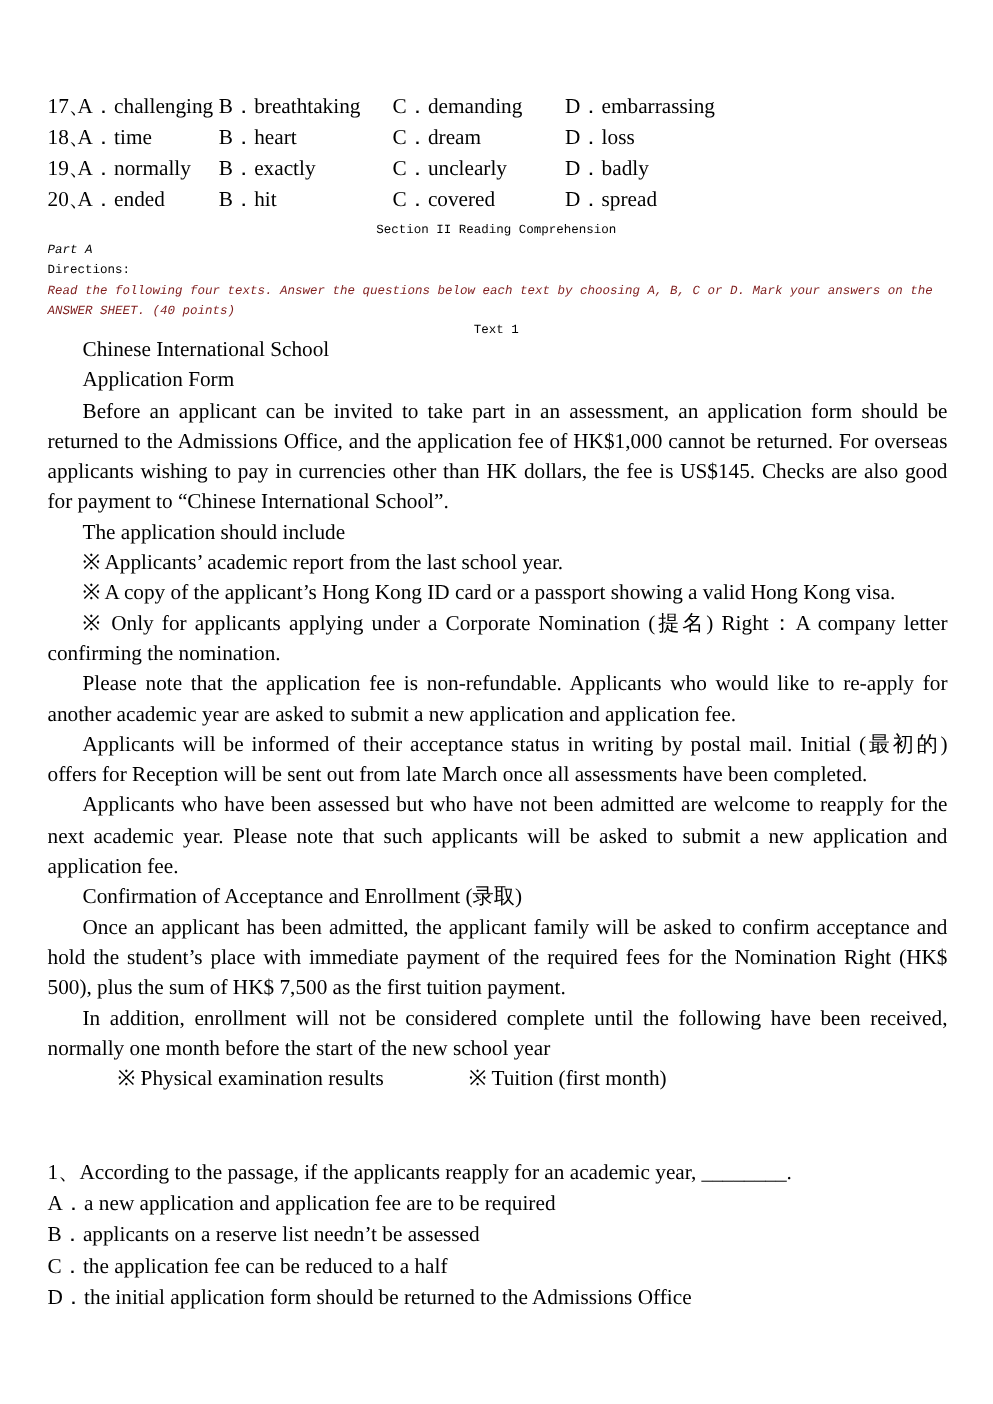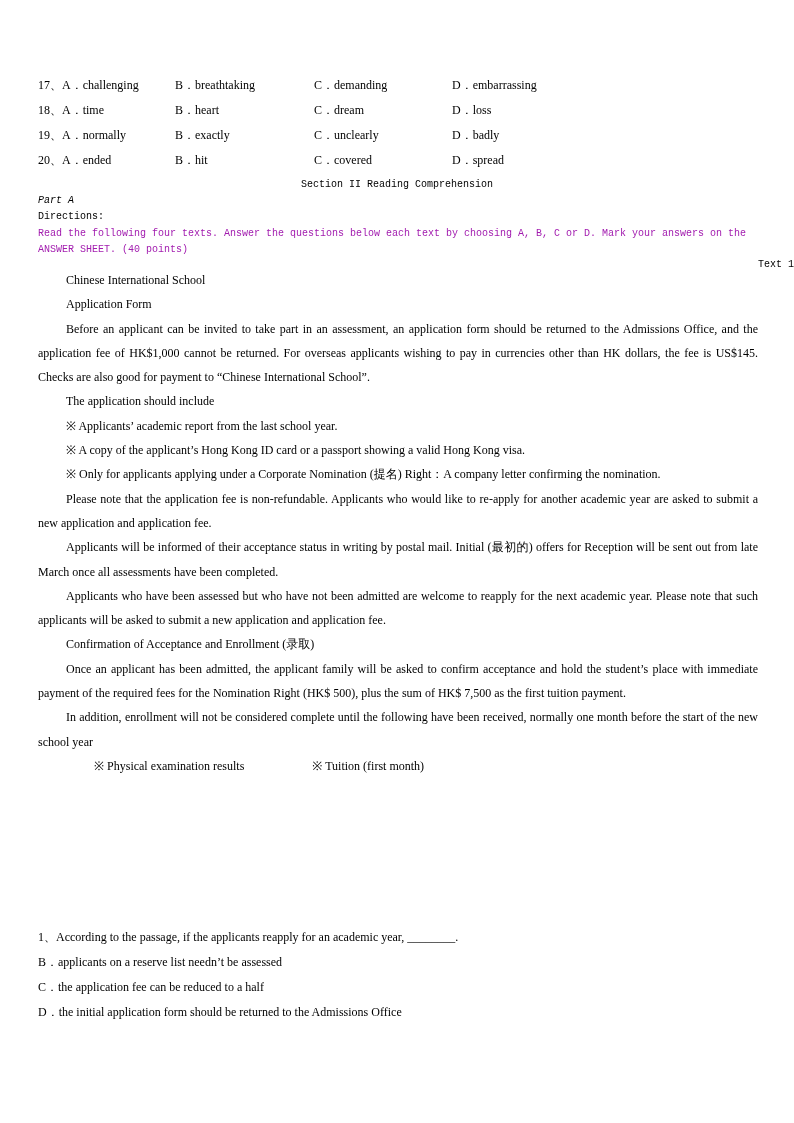--- a/index.html
+++ b/index.html
@@ -1,32 +1,32 @@
 <!DOCTYPE html>
 <html><head>
 <meta charset="utf-8">
 <style>
   html, body { margin: 0; padding: 0; background: #ffffff; }
   body { width: 794px; height: 1123px; position: relative; overflow: hidden; color: #000; }
-  .serif { font-family: "Liberation Serif", "DejaVu Serif", serif; font-size: 12px; }
+  .serif { font-family: "Liberation Serif", "DejaVu Serif", serif; font-size: 17px; }
   .mono { font-family: "Liberation Mono", "DejaVu Sans Mono", monospace; font-size: 10px; }
 
   .opt-row { position: absolute; left: 38px; height: 18px; line-height: 18px; white-space: nowrap; }
   .opt-row .cell { position: absolute; top: 0; }
   .opt-row .num { left: 0; }
   .opt-row .a { left: 24px; }
   .opt-row .b { left: 137px; }
   .opt-row .c { left: 276px; }
   .opt-row .d { left: 414px; }
 
   .section-title { position: absolute; left: 0; width: 794px; text-align: center; top: 177px; line-height: 16px; }
   .part { position: absolute; left: 38px; top: 193px; line-height: 16px; font-style: italic; }
   .directions { position: absolute; left: 38px; top: 209px; line-height: 16px; }
-  .dir-text { position: absolute; left: 38px; top: 226px; width: 720px; line-height: 16px; color: #a21caf; }
-  .text-title { position: absolute; left: 0; width: 794px; text-align: right; top: 257px; line-height: 16px; }
+  .dir-text { position: absolute; left: 38px; top: 226px; width: 720px; line-height: 16px; color: #7f1d1d; font-style: italic; }
+  .text-title { position: absolute; left: 0; width: 794px; text-align: center; top: 257px; line-height: 16px; }
 
   .body { position: absolute; left: 38px; top: 268px; width: 720px; line-height: 24.3px; }
   .body p { margin: 0; text-indent: 28px; text-align: justify; }
   .body p.inline-pair span { display: inline-block; }
   .body p.inline-pair span.gap { width: 40px; }
 
   .q-block { position: absolute; left: 38px; top: 925px; width: 720px; line-height: 25px; }
   .q-block div { white-space: nowrap; }
 </style>
 </head>
@@ -81,16 +81,17 @@
   <p>Confirmation of Acceptance and Enrollment (录取)</p>
   <p>Once an applicant has been admitted, the applicant family will be asked to confirm acceptance and hold the student’s place with immediate payment of the required fees for the Nomination Right (HK$ 500), plus the sum of HK$ 7,500 as the first tuition payment.</p>
   <p>In addition, enrollment will not be considered complete until the following have been received, normally one month before the start of the new school year</p>
   <p class="inline-pair">
     <span>※ Physical examination results</span><span class="gap"></span><span>※ Tuition (first month)</span>
   </p>
 </div>
 
 <div class="q-block serif">
   <div>1、According to the passage, if the applicants reapply for an academic year, ________.</div>
+  <div>A．a new application and application fee are to be required</div>
   <div>B．applicants on a reserve list needn’t be assessed</div>
   <div>C．the application fee can be reduced to a half</div>
   <div>D．the initial application form should be returned to the Admissions Office</div>
 </div>
 
 </body></html>

